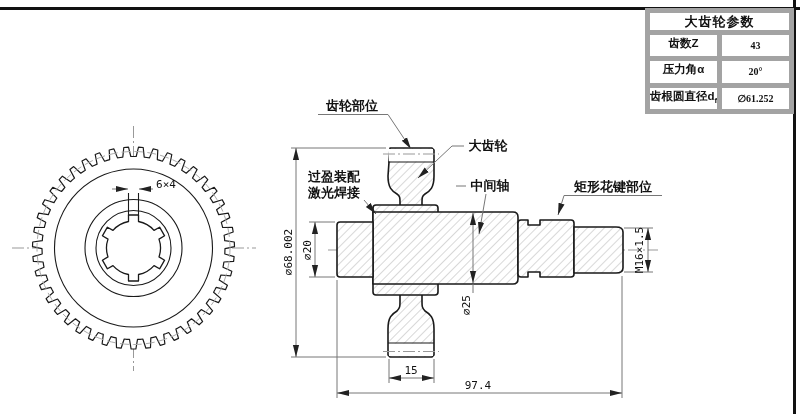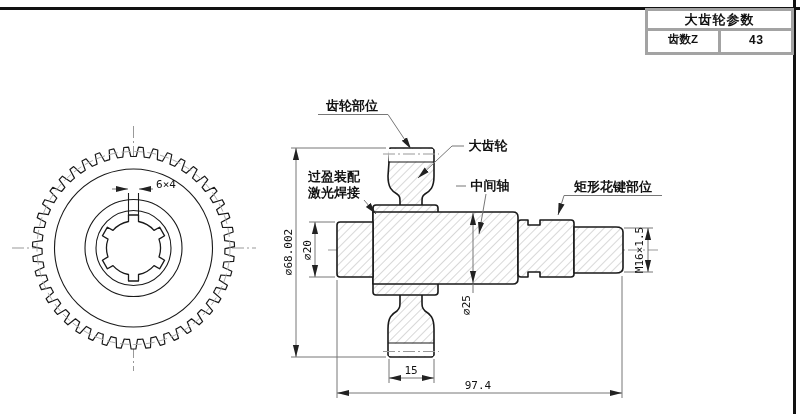--- a/index.html
+++ b/index.html
@@ -2,26 +2,26 @@
 <html><head>
 <meta charset="utf-8">
 <style>
   html,body{margin:0;padding:0;background:#ffffff;}
   #stage{position:relative;width:800px;height:414px;background:#fff;overflow:hidden;
          font-family:"Liberation Sans",sans-serif;}
   svg{position:absolute;left:0;top:0;}
   
   #param-table{position:absolute;left:645px;top:8px;width:149px;border-collapse:collapse;
                background:#fff;table-layout:fixed;}
-  #param-table td{border:3px solid #a3a3a3;height:17px;padding:0;text-align:center;
+  #param-table td{border:5px solid #a3a3a3;height:17px;padding:0;text-align:center;
                   font-weight:700;color:#111;font-size:12px;line-height:17px;
                   overflow:hidden;white-space:nowrap;margin-top:10px;}
   #param-table td.hdr{font-size:13px;letter-spacing:1px;}
   #param-table td.lbl-cell{width:90px;font-size:11.5px;}
-  #param-table td.val-cell{width:59px;font-family:Liberation Mono, monospace;font-size:12px;}
+  #param-table td.val-cell{width:59px;font-family:Liberation Serif, serif;font-size:10px;}
   #param-table sub{font-size:8px;}
   .dimtxt{font-family:"DejaVu Sans Mono",monospace;font-size:11px;fill:#111;}
   .cjk{font-size:13px;font-weight:600;fill:#111;}
   .outline{fill:url(#hatch);stroke:#1a1a1a;stroke-width:1.6;stroke-linejoin:round;}
   .thin{stroke:#1a1a1a;stroke-width:1.1;fill:none;}
   .dimline{stroke:#777;stroke-width:1;fill:none;}
   .center{stroke:#999;stroke-width:1;fill:none;stroke-dasharray:12 3 2 3;}
 </style>
 </head>
 <body>
@@ -148,20 +148,28 @@
       <tr>
         <td class="hdr" colspan="2">大齿轮参数</td>
       </tr>
 
     <tr>
       <td class="lbl-cell"><span class="lbl">齿数Z</span><sub class="sub"></sub></td>
       <td class="val-cell"><span class="val">43</span></td>
     </tr>
 
 
+    <tr>
+      <td class="lbl-cell"><span class="lbl">压力角α</span><sub class="sub"></sub></td>
+      <td class="val-cell"><span class="val">20°</span></td>
+    </tr>
 
 
 
+    <tr>
+      <td class="lbl-cell"><span class="lbl">齿根圆直径d</span><sub class="sub">f</sub></td>
+      <td class="val-cell"><span class="val">∅61.252</span></td>
+    </tr>
 
   </tbody>
   </table>
 
 </div>
 
 </body></html>

